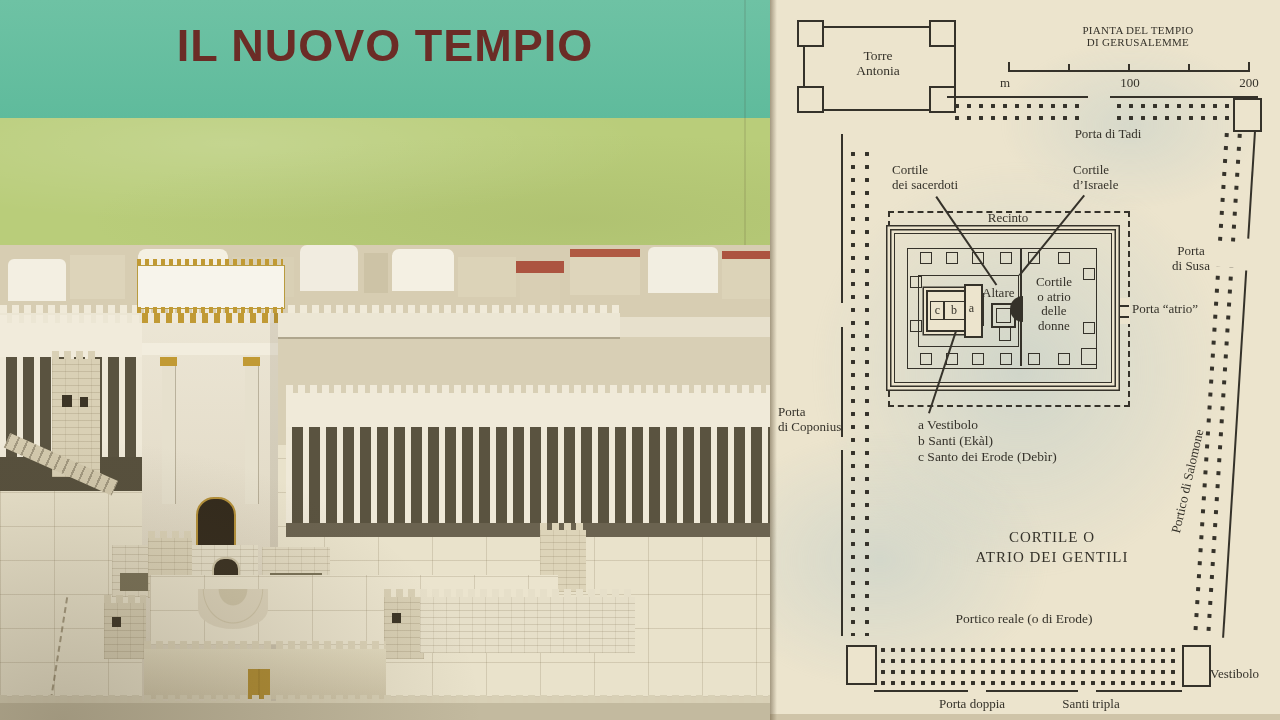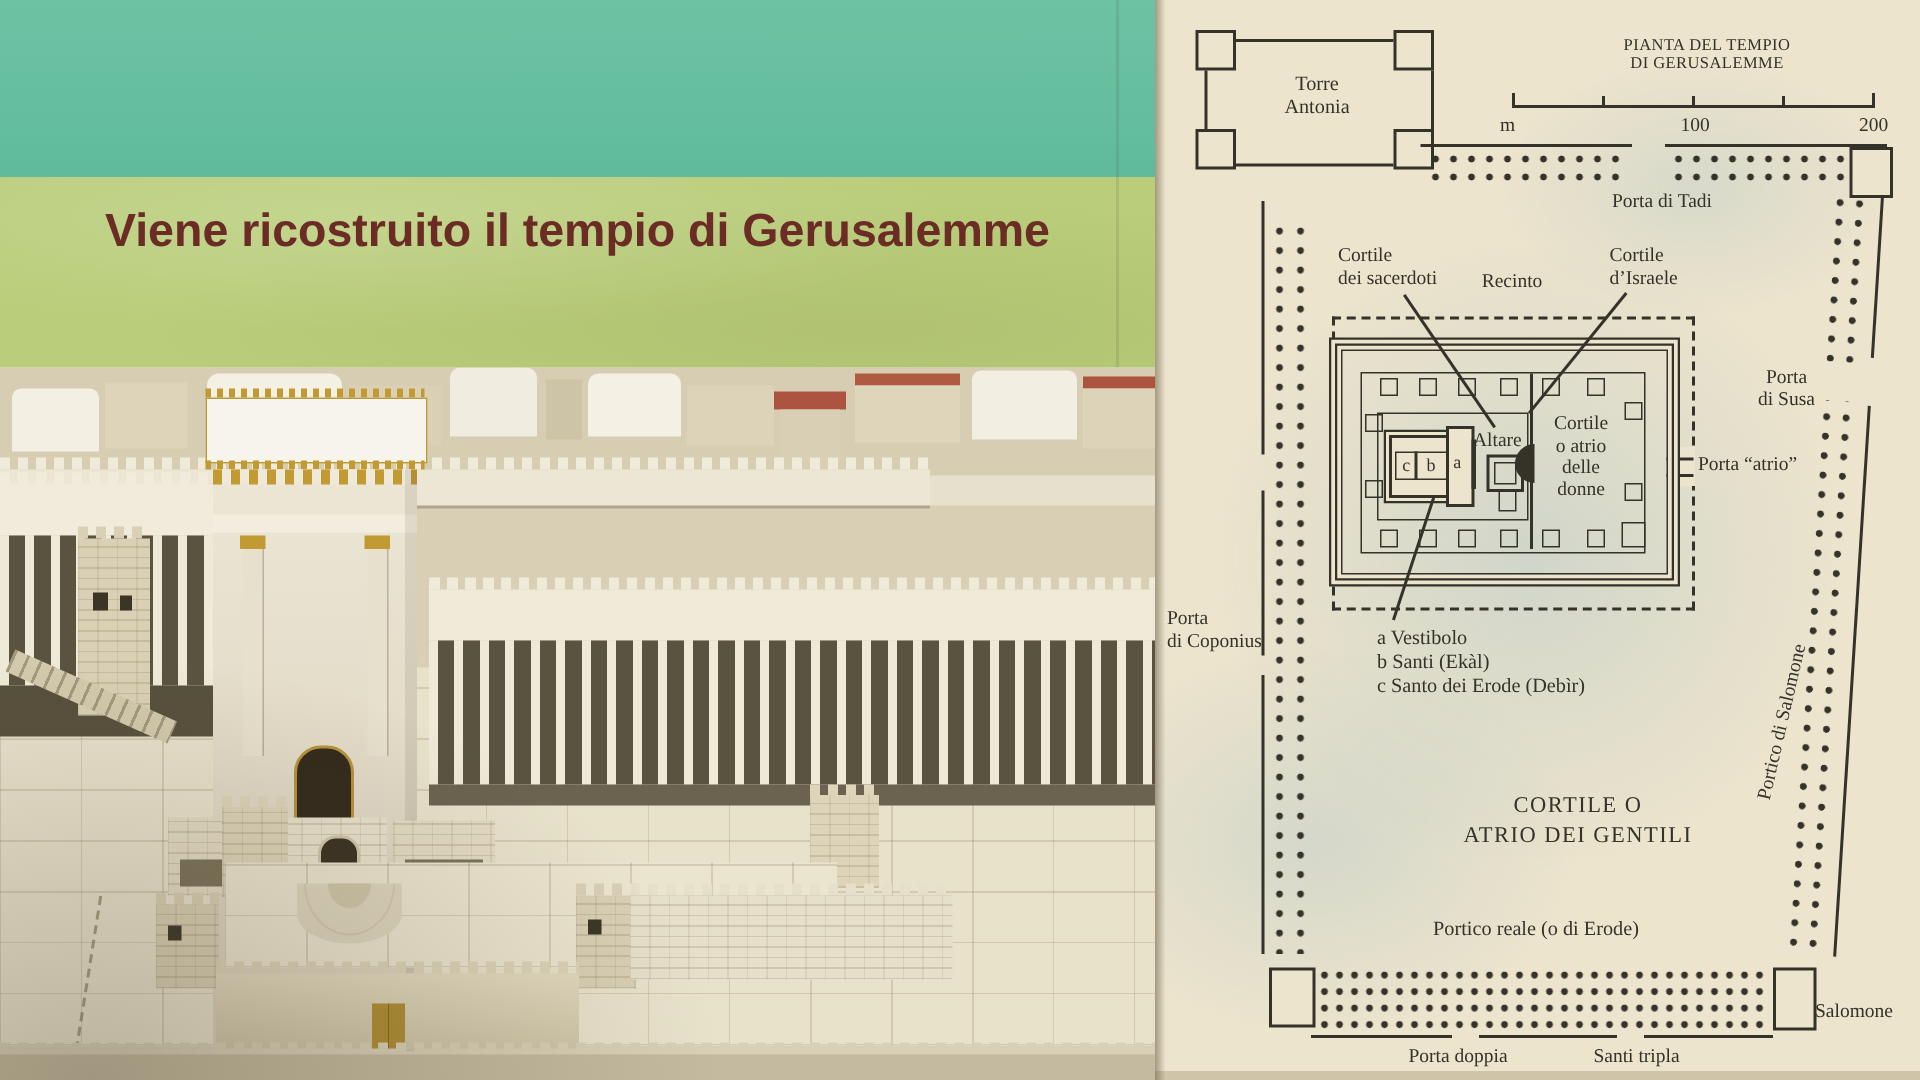--- a/index.html
+++ b/index.html
@@ -44,21 +44,21 @@
   .dots{position:absolute;background-image:radial-gradient(circle at 6px 6px,#35322a 2.1px,transparent 2.5px);}
   .leader{position:absolute;height:1.5px;background:#35322a;transform-origin:0 0;}
 </style>
 </head>
 <body>
 
 <div id="slide">
 
   <div class="abs" id="banner-teal"></div>
   <div class="abs" id="banner-green"></div>
-  <div class="abs" id="slide-subtitle">Viene ricostruito il tempio di Gerusalemme</div>
+  <div class="abs" id="slide-title">IL NUOVO TEMPIO</div>
   <div class="abs crease" style="left:744px;top:0;height:245px;"></div>
 
   <div class="abs" id="photo">
 
     <div class="abs" style="left:0;top:0;width:770px;height:92px;background:#d7cdb2;"></div>
     <div class="abs" style="left:8px;top:14px;width:58px;height:42px;background:#f3efe2;border-radius:6px 6px 0 0;"></div>
     <div class="abs" style="left:70px;top:10px;width:55px;height:44px;background:#ddd4ba;"></div>
     <div class="abs" style="left:138px;top:4px;width:90px;height:46px;background:#f4f0e3;border-radius:8px 8px 0 0;"></div>
     <div class="abs" style="left:232px;top:12px;width:62px;height:40px;background:#d9d0b5;"></div>
     <div class="abs" style="left:300px;top:0;width:58px;height:46px;background:#f1ece0;border-radius:7px 7px 0 0;"></div>
@@ -187,21 +187,21 @@
     <div class="abs ink" style="left:71px;top:450px;width:2px;height:186px;"></div>
     <div class="dots" style="left:77px;top:148px;width:28px;height:488px;background-size:14px 13px;"></div>
     <div class="lbl pre" style="left:8px;top:405px;">Porta
 di Coponius</div>
 
     <div class="abs" style="left:118px;top:211px;width:238px;height:192px;border:2px dashed #35322a;"></div>
     <div class="abs" style="left:348px;top:298px;width:12px;height:26px;background:#ece4cd;"></div>
     <div class="abs ink" style="left:341px;top:305px;width:18px;height:1.5px;"></div>
     <div class="abs ink" style="left:341px;top:316px;width:18px;height:1.5px;"></div>
     <div class="lbl" style="left:362px;top:302px;">Porta “atrio”</div>
-    <div class="lbl ctr" style="left:208px;top:180px;width:60px;">Recinto</div>
+    <div class="lbl ctr" style="left:208px;top:211px;width:60px;">Recinto</div>
 
     <div class="abs" style="left:124px;top:233px;width:216px;height:148px;border:1.5px solid #35322a;box-shadow:0 0 0 2.5px #ece4cd,0 0 0 4px #35322a,0 0 0 6.5px #ece4cd,0 0 0 8px #35322a;"></div>
     <div class="box" style="left:137px;top:248px;width:188px;height:119px;"></div>
     <div class="abs ink" style="left:250px;top:249px;width:2px;height:117px;"></div>
 
     <div class="box" style="left:150px;top:252px;width:10px;height:10px;"></div>
     <div class="box" style="left:176px;top:252px;width:10px;height:10px;"></div>
     <div class="box" style="left:202px;top:252px;width:10px;height:10px;"></div>
     <div class="box" style="left:230px;top:252px;width:10px;height:10px;"></div>
     <div class="box" style="left:258px;top:252px;width:10px;height:10px;"></div>
@@ -249,21 +249,21 @@
     <div class="lbl" style="left:148px;top:433px;font-size:13.5px;">b Santi (Ekàl)</div>
     <div class="lbl" style="left:148px;top:449px;font-size:13.5px;">c Santo dei Erode (Debìr)</div>
 
     <div class="lbl pre ctr" style="left:193px;top:528px;width:178px;font-size:15px;letter-spacing:1px;line-height:1.3;">CORTILE O
 ATRIO DEI GENTILI</div>
 
     <div class="lbl ctr" style="left:164px;top:611px;width:180px;font-size:13.5px;">Portico reale (o di Erode)</div>
     <div class="dots" style="left:107px;top:644px;width:300px;height:44px;background-size:10px 11px;"></div>
     <div class="sq" style="left:76px;top:645px;width:27px;height:36px;"></div>
     <div class="sq" style="left:412px;top:645px;width:25px;height:38px;"></div>
-    <div class="lbl" style="left:440px;top:667px;">Salomone</div>
+    <div class="lbl" style="left:440px;top:667px;">Vestibolo</div>
     <div class="abs ink" style="left:104px;top:690px;width:94px;height:2px;"></div>
     <div class="abs ink" style="left:216px;top:690px;width:92px;height:2px;"></div>
     <div class="abs ink" style="left:326px;top:690px;width:86px;height:2px;"></div>
     <div class="lbl ctr" style="left:155px;top:697px;width:94px;">Porta doppia</div>
     <div class="lbl ctr" style="left:274px;top:697px;width:94px;">Santi tripla</div>
   </div>
 
 </div>
 
 </body></html>

